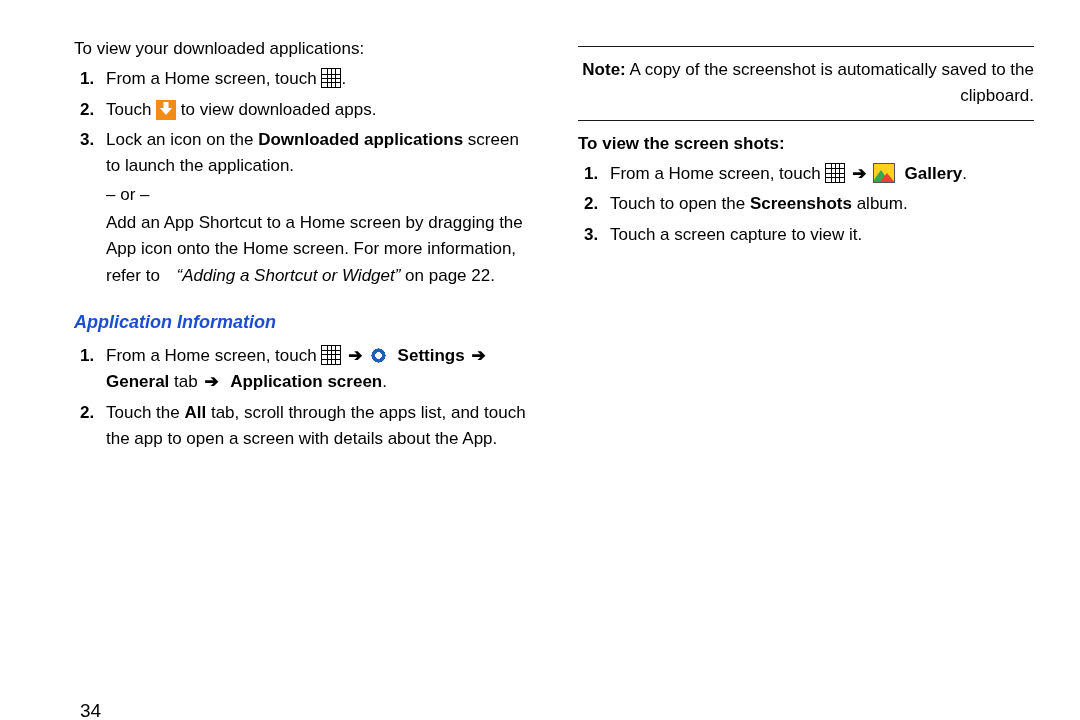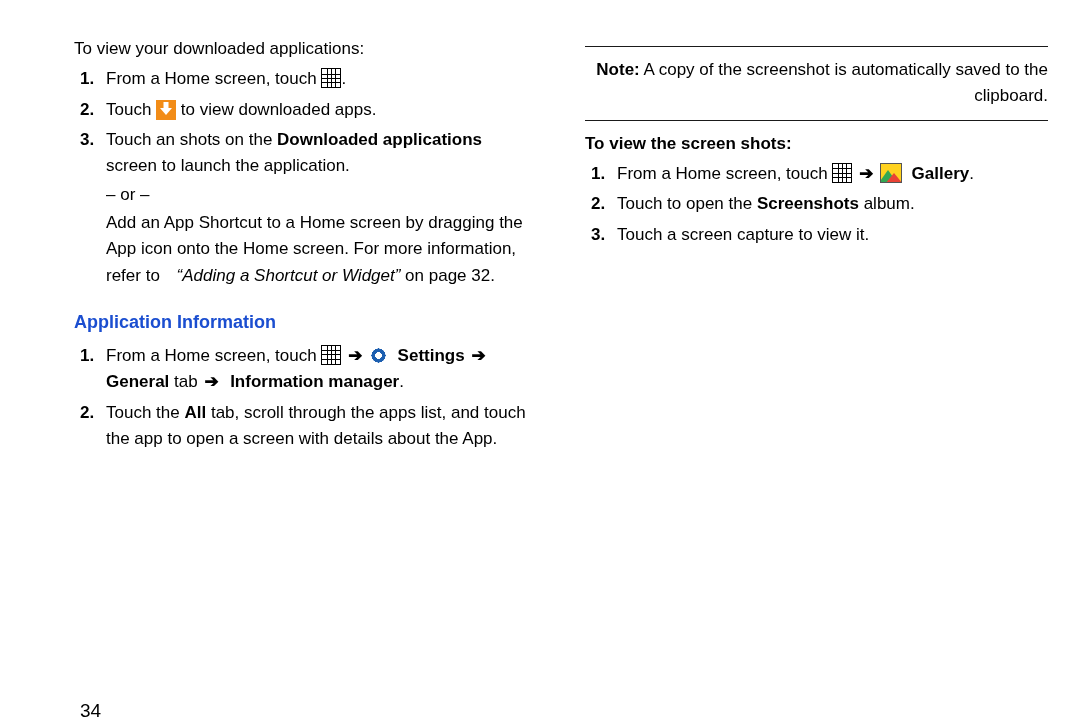--- a/index.html
+++ b/index.html
@@ -6,34 +6,35 @@
   body{
     width:1080px;height:720px;
     font-family:Arial,Helvetica,sans-serif;
     font-size:17px;
     color:#000;
     line-height:1.55;
     box-sizing:border-box;
   }
   .page{
     display:flex;
-    padding:36px 32px 0 74px;
+    padding:36px 46px 0 74px;
     gap:48px;
   }
   .col{flex:1;min-width:0;}
   .h-blue-bold{
     color:#1b4ed0;
     font-weight:800;
     font-size:22px;
     font-family:Arial,Helvetica,sans-serif;
     margin:4px 0 6px 0;
     letter-spacing:0.2px;
   }
   .h-blue-italic{
     color:#1b4ed0;
+    font-style:italic;
     font-weight:700;
     font-size:18px;
     margin:20px 0 6px 0;
   }
   .intro{margin:0 0 2px 0;}
   ol.steps{
     list-style:none;
     padding-left:0;
     margin:0;
     counter-reset:step;
@@ -129,38 +130,38 @@
   <div class="col">
     <p class="intro">To view your downloaded applications:</p>
     <ol class="steps">
       <li>
         <span>From a Home screen, touch </span><span class="ic ic-apps"></span><span>.</span>
       </li>
       <li>
         <span>Touch </span><span class="ic ic-download"></span><span> to view downloaded apps.</span>
       </li>
       <li>
-        <span>Touch an shots on the </span><span class="bold">Downloaded applications</span><span> screen to launch the application.</span>
+        <span>Lock an icon on the </span><span class="bold">Downloaded applications</span><span> screen to launch the application.</span>
         <div class="sub" style="padding-left:0">– or –</div>
         <div style="padding-left:0">
-          <span>Add an App Shortcut to a Home screen by dragging the App icon onto the Home screen. For more information, refer to </span><span class="ital">“Adding a Shortcut or Widget”</span><span> on page 32.</span>
+          <span>Add an App Shortcut to a Home screen by dragging the App icon onto the Home screen. For more information, refer to </span><span class="ital">“Adding a Shortcut or Widget”</span><span> on page 22.</span>
         </div>
       </li>
     </ol>
 
     <div class="h-blue-italic">Application Information</div>
     <ol class="steps">
       <li>
         <span>From a Home screen, touch </span><span class="ic ic-apps"></span>
         <span class="arr">➔</span>
         <span class="ic ic-settings"></span>
         <span>&nbsp;</span><span class="bold">Settings</span>
         <span class="arr">➔</span>
         <span class="bold">General</span><span> tab </span><span class="arr">➔</span>
-        <span>&nbsp;</span><span class="bold">Information manager</span><span>.</span>
+        <span>&nbsp;</span><span class="bold">Application screen</span><span>.</span>
       </li>
       <li>
         <span>Touch the </span><span class="bold">All</span><span> tab, scroll through the apps list, and touch the app to open a screen with details about the App.</span>
       </li>
     </ol>
   </div>
 
   <div class="col">
 
 

